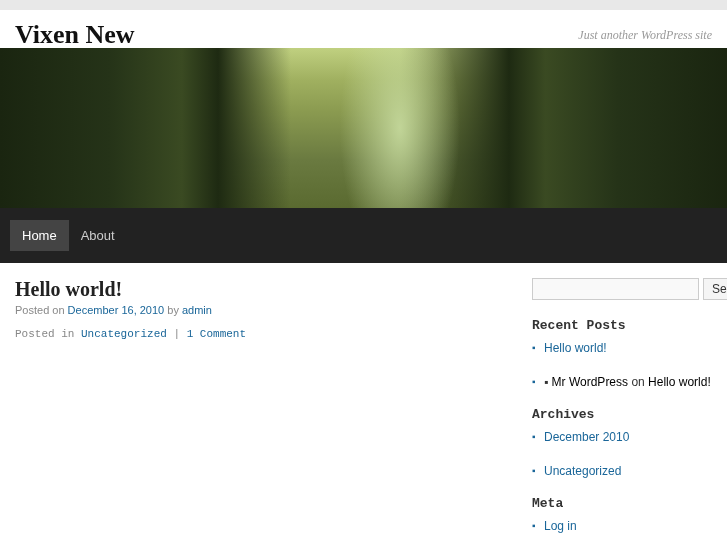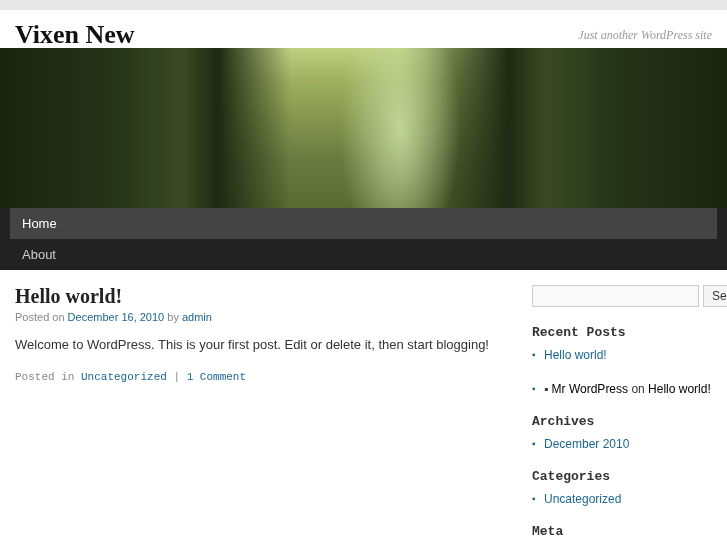--- a/index.html
+++ b/index.html
@@ -18,21 +18,21 @@
       radial-gradient(ellipse 60px 140px at 55% 50%, rgba(200,220,160,0.9) 0%, transparent 100%),
       
       linear-gradient(to right, #1a2510 0%, #253318 15%, #3a4a22 25%, #1e2a12 30%, rgba(30,42,18,0) 40%),
       
       linear-gradient(to left, #1a2510 0%, #253318 15%, #3a4a22 25%, #1e2a12 30%, rgba(30,42,18,0) 45%),
       
       linear-gradient(to top, #5a6a30 0%, #6a7a40 30%, #8a9a50 60%, #a0b060 80%, #c0d080 100%);
     }
 
     #nav { background: #222; padding: 0; }
-    #nav ul { list-style: none; display: flex; padding: 0 10px; flex-direction: column; }
+    #nav ul { list-style: none; display: flex; padding: 12px 10px; }
     #nav ul li a { display: block; padding: 8px 12px; color: #ccc; text-decoration: none; font-family: Arial, sans-serif; font-size: 13px; }
     #nav ul li a:hover, #nav ul li.active a { color: #fff; }
     #nav ul li.active a { background: #444; }
 
     #content-area { display: flex; gap: 15px; padding: 15px; background: #fff; margin-top: 0; }
 
     #main-content { flex: 1; min-width: 0; }
 
     .post-title { font-size: 20px; font-weight: bold; color: #222; margin-bottom: 3px; font-family: Georgia, serif; }
     .post-meta { font-size: 11px; color: #888; margin-bottom: 12px; font-family: Arial, sans-serif; }
@@ -81,21 +81,20 @@
       </li>
     </ul>
   </nav>
 
   <div id="content-area">
 
     <div id="main-content">
       <article>
         <h2 class="post-title">Hello world!</h2>
         <p class="post-meta">Posted on <a href="#">December 16, 2010</a> by <a href="#">admin</a></p>
-        <p class="post-content">Welcome to WordPress. This is your first post. Edit or delete it, then start blogging!</p>
         <p class="post-footer">Posted in <a href="#">Uncategorized</a> | <a href="#">1 Comment</a></p>
       </article>
     </div>
 
     <aside id="sidebar">
 
       <div class="search-form">
         <input class="search-input" type="text" placeholder="" style="">
         <button class="search-button">Search</button>
       </div>
@@ -118,21 +117,20 @@
       <div class="widget">
         <h3 class="widget-title">Archives</h3>
         <ul>
           <li>
             <a href="#">December 2010</a>
           </li>
         </ul>
       </div>
 
       <div class="widget">
-        <h3 class="widget-title">Categories</h3>
         <ul>
           <li>
             <a href="#">Uncategorized</a>
           </li>
         </ul>
       </div>
 
       <div class="widget">
         <h3 class="widget-title">Meta</h3>
         <ul>

